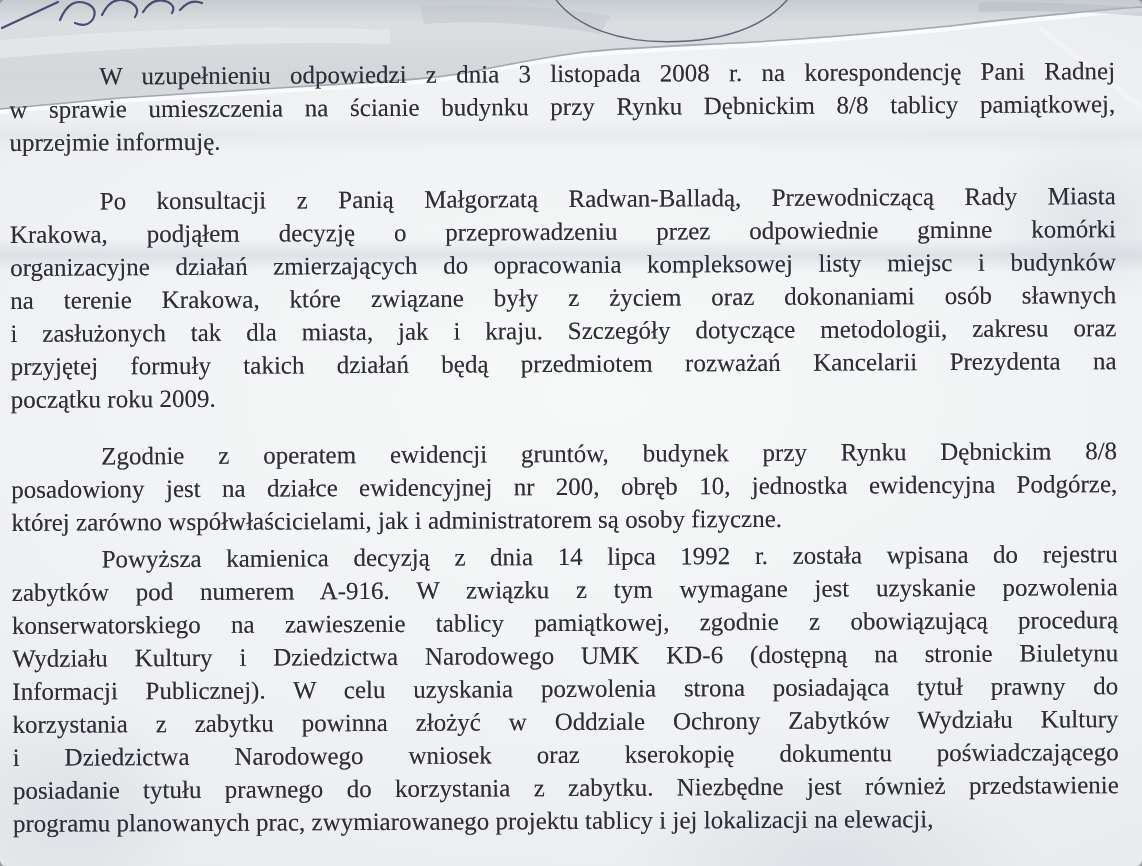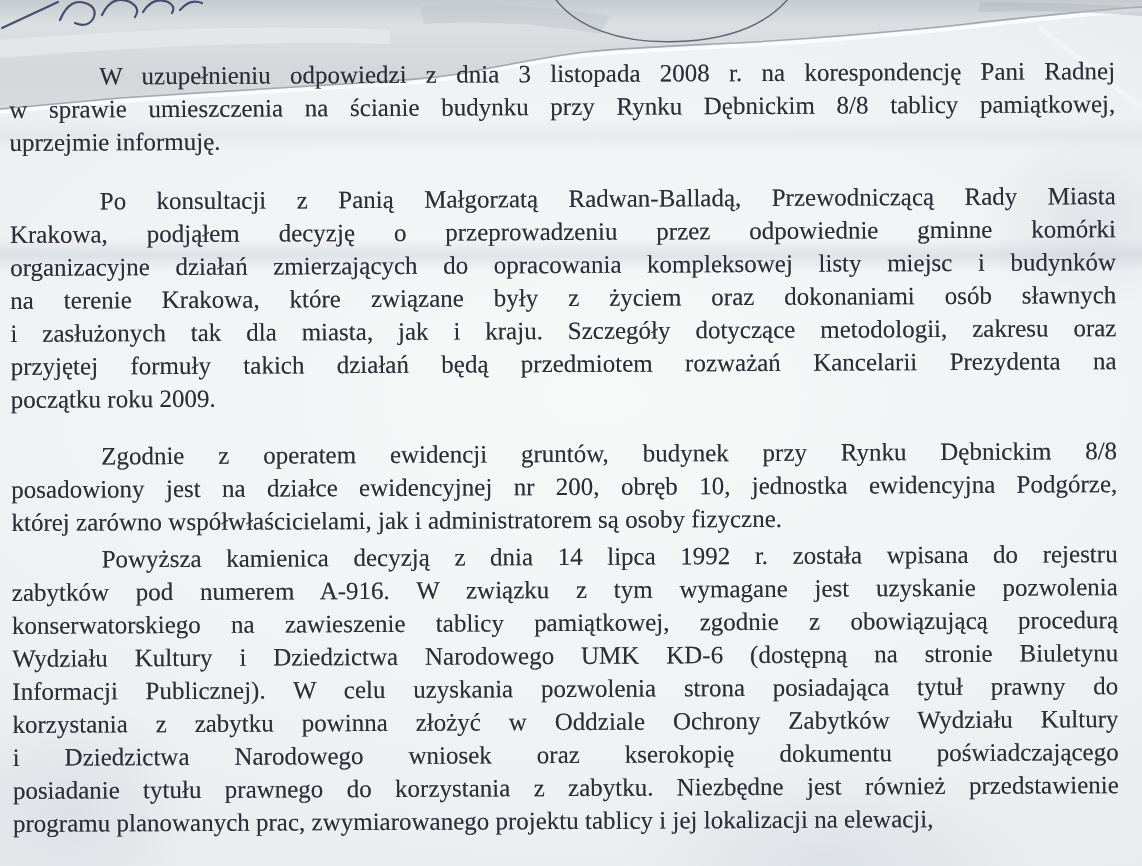--- a/index.html
+++ b/index.html
@@ -4,20 +4,21 @@
 <style>
   html, body { margin: 0; padding: 0; background: #9a9da0; }
   .scan {
     position: relative;
     width: 1142px;
     height: 866px;
     overflow: hidden;
     background:
       radial-gradient(1000px 560px at 52% 46%, #f7f8f8 0%, #f1f2f3 55%, #e9ebed 100%);
     font-family: "Liberation Serif", "DejaVu Serif", serif;
+    border-radius: 6px;
   }
   
   .fold-shadow {
     position: absolute; left: 0; width: 100%; height: 34px;
     background: linear-gradient(180deg, rgba(170,184,199,0) 0%, rgba(170,184,199,0.28) 50%, rgba(170,184,199,0) 100%);
     pointer-events: none;
   }
   .fold-shadow.f1 { top: 238px; }
   .fold-shadow.f2 { top: 118px; opacity: .5; }
   .blotch {

